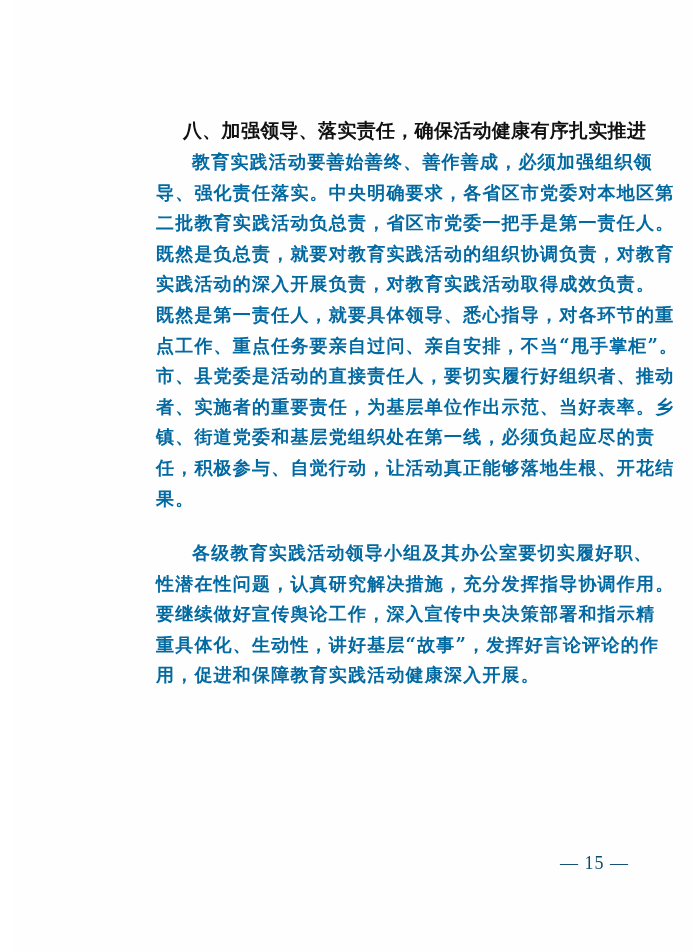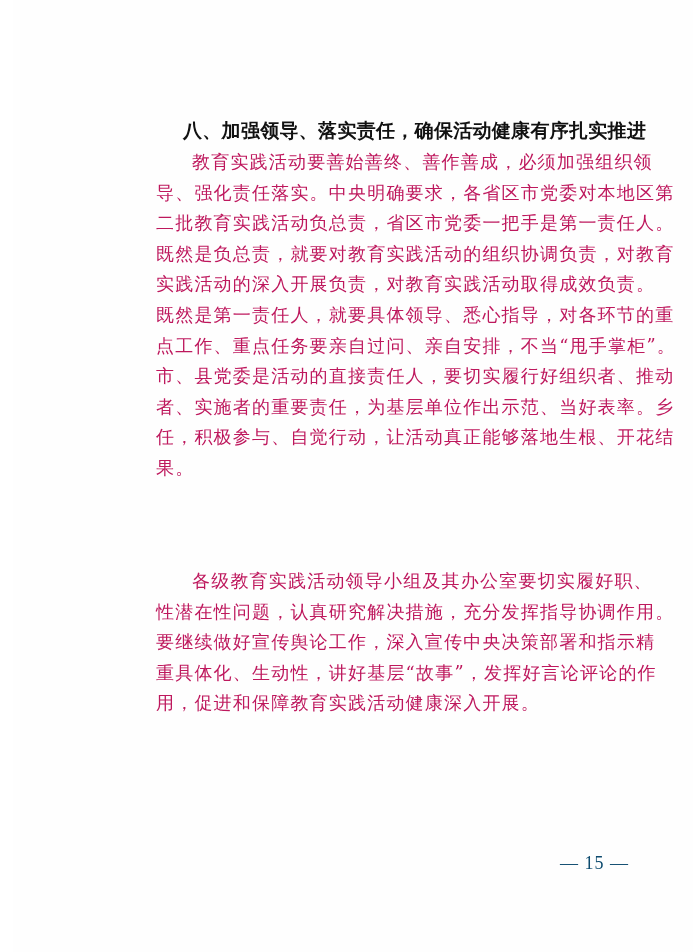--- a/index.html
+++ b/index.html
@@ -6,23 +6,24 @@
   body { width: 693px; height: 952px; position: relative; overflow: hidden; }
   .page { position: absolute; left: 13px; top: 0; width: 693px; height: 952px; background: #fefefe; }
   .heading {
     position: absolute; left: 170px; top: 118px; width: 420px;
     font-family: "DejaVu Sans", sans-serif; font-weight: bold;
     font-size: 19px; color: #111; letter-spacing: 0.3px; white-space: nowrap;
   }
   .para { position: absolute; left: 143px; width: 440px; }
   .line {
     height: 30.6px; line-height: 30.6px;
-    font-family: "DejaVu Serif", serif; font-size: 18px; color: #be185d;
+    font-family: "DejaVu Serif", serif; font-size: 18px; color: #0369a1;
     white-space: nowrap; text-align: justify; text-align-last: justify;
     letter-spacing: 1.2px;
+    font-weight: bold;
   }
   .line.last { text-align-last: left; }
   .line.indent { padding-left: 36px; }
   .pagenum {
     position: absolute; left: 547px; top: 853px;
     font-family: "Liberation Serif", serif; font-size: 18px; color: #0c4a6e;
     letter-spacing: 1px;
   }
 </style>
 </head>
@@ -34,25 +35,26 @@
   <div class="para" style="top:147px;">
     <div class="line indent">教育实践活动要善始善终、善作善成，必须加强组织领</div>
     <div class="line">导、强化责任落实。中央明确要求，各省区市党委对本地区第</div>
     <div class="line">二批教育实践活动负总责，省区市党委一把手是第一责任人。</div>
     <div class="line">既然是负总责，就要对教育实践活动的组织协调负责，对教育</div>
     <div class="line">实践活动的深入开展负责，对教育实践活动取得成效负责。</div>
     <div class="line">既然是第一责任人，就要具体领导、悉心指导，对各环节的重</div>
     <div class="line">点工作、重点任务要亲自过问、亲自安排，不当“甩手掌柜”。</div>
     <div class="line">市、县党委是活动的直接责任人，要切实履行好组织者、推动</div>
     <div class="line">者、实施者的重要责任，为基层单位作出示范、当好表率。乡</div>
+    <div class="line">镇、街道党委和基层党组织处在第一线，必须负起应尽的责</div>
     <div class="line">任，积极参与、自觉行动，让活动真正能够落地生根、开花结</div>
     <div class="line last">果。</div>
   </div>
 
-  <div class="para" style="top:538px;margin-top:28px;">
+  <div class="para" style="top:538px;">
     <div class="line indent">各级教育实践活动领导小组及其办公室要切实履好职、</div>
     <div class="line">性潜在性问题，认真研究解决措施，充分发挥指导协调作用。</div>
     <div class="line">要继续做好宣传舆论工作，深入宣传中央决策部署和指示精</div>
     <div class="line">重具体化、生动性，讲好基层“故事”，发挥好言论评论的作</div>
     <div class="line last">用，促进和保障教育实践活动健康深入开展。</div>
   </div>
 
   <div class="pagenum">— 15 —</div>
 </div>
 

